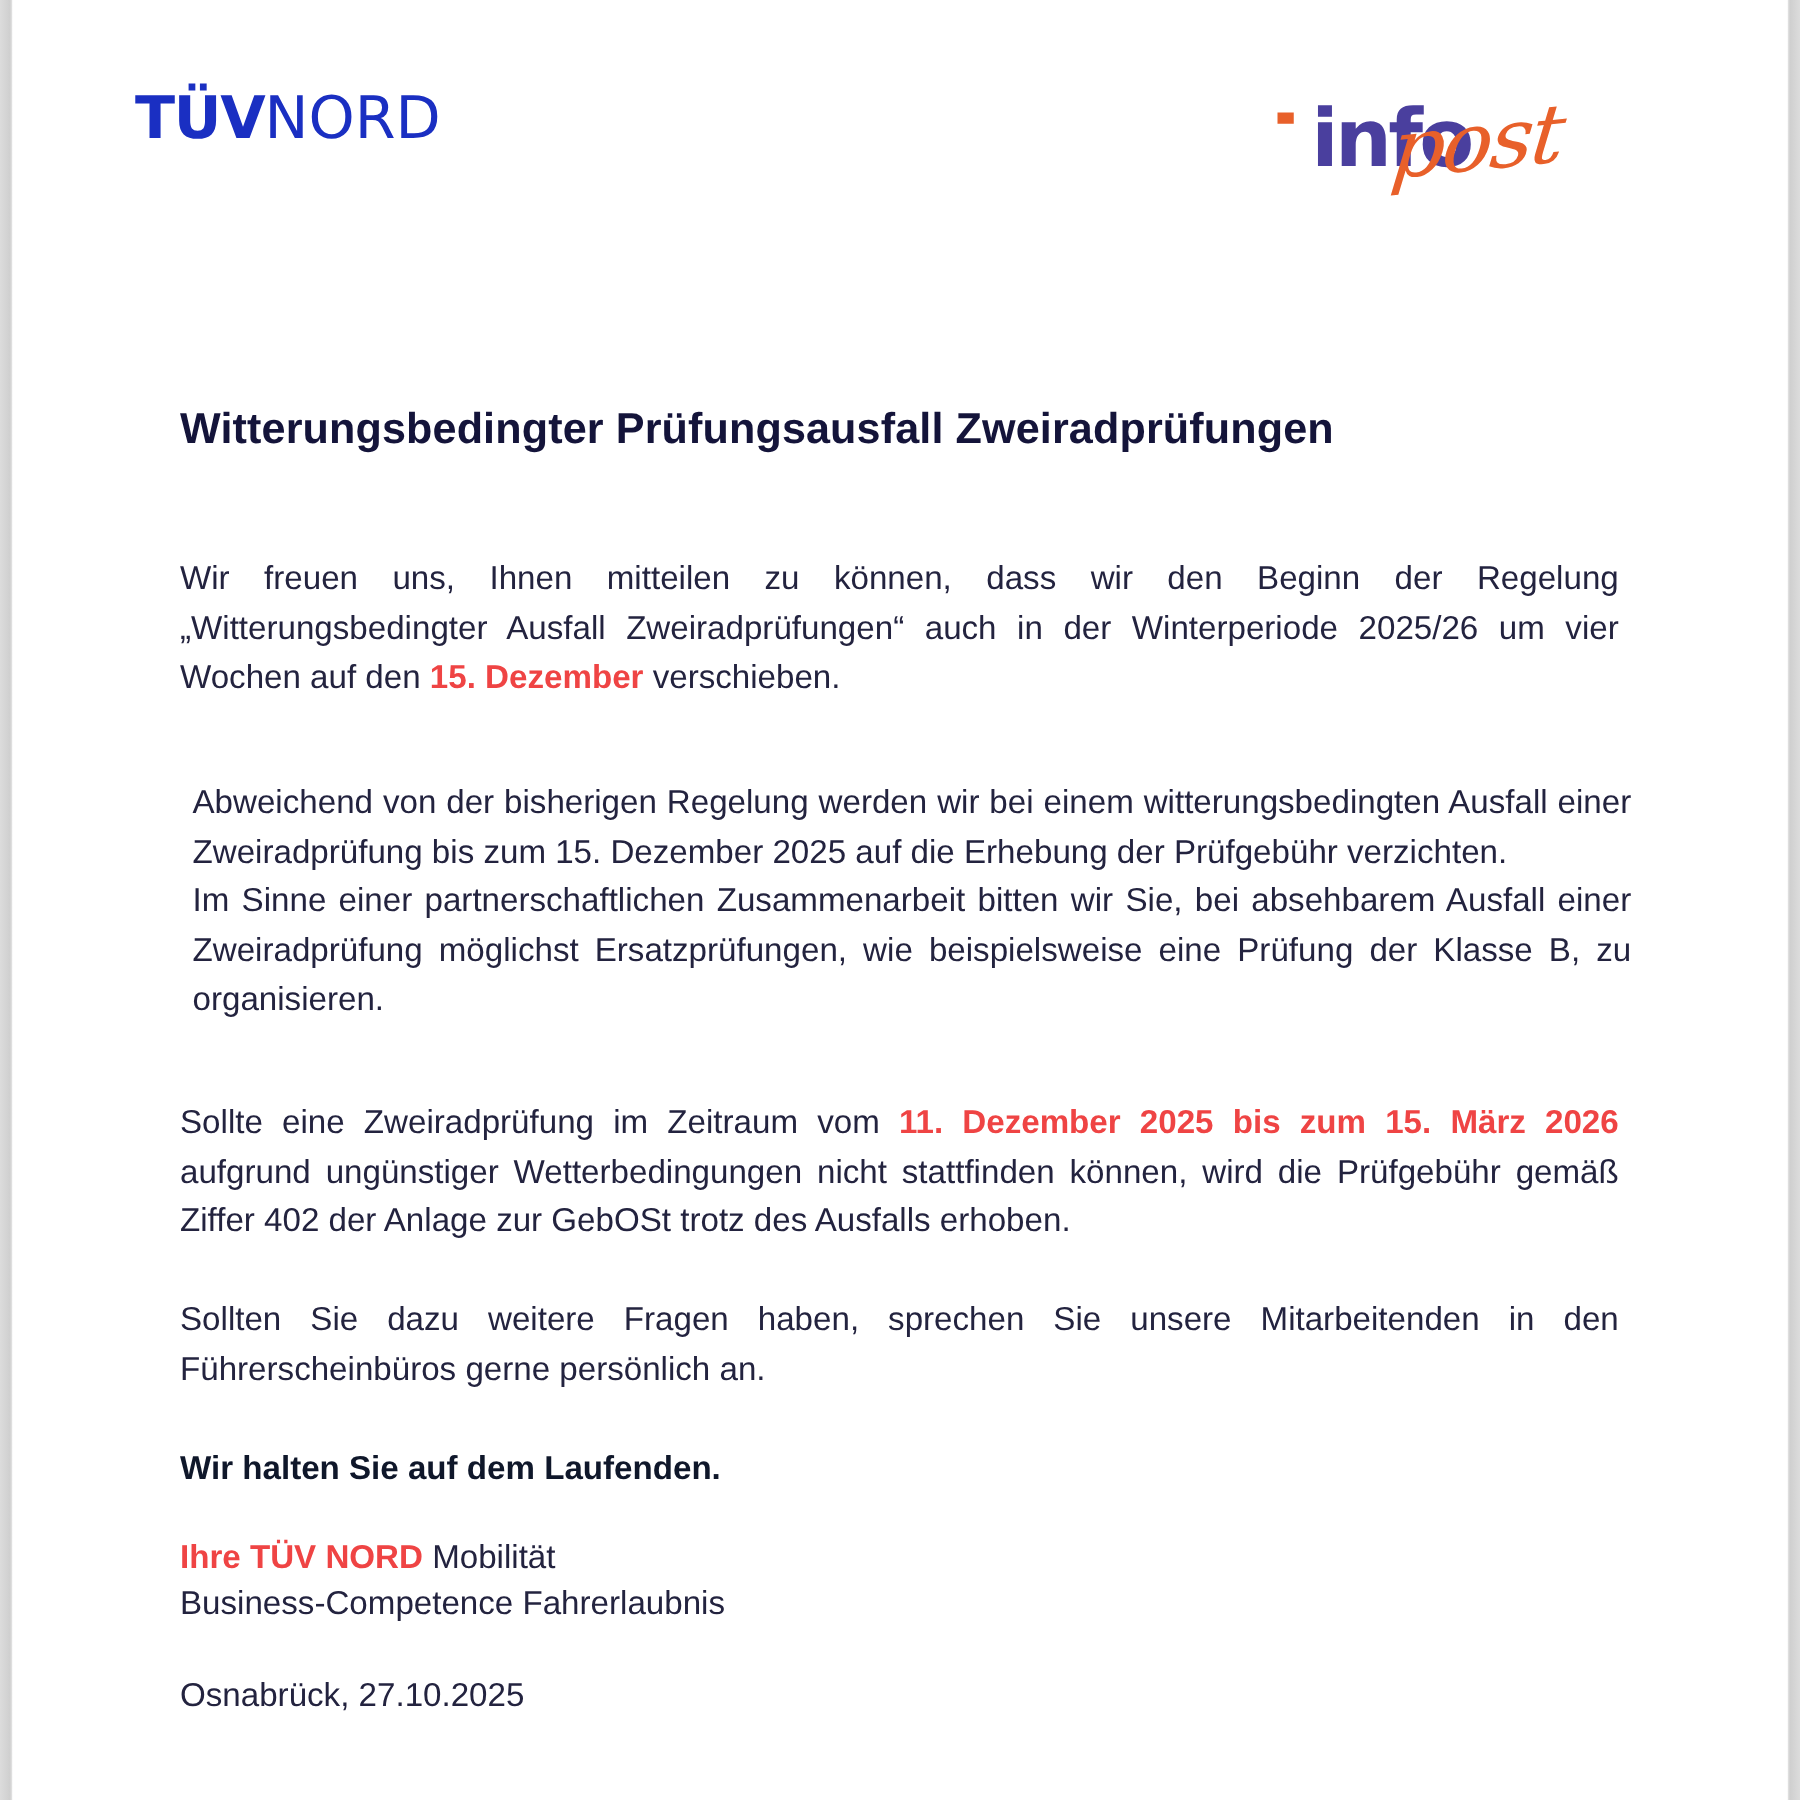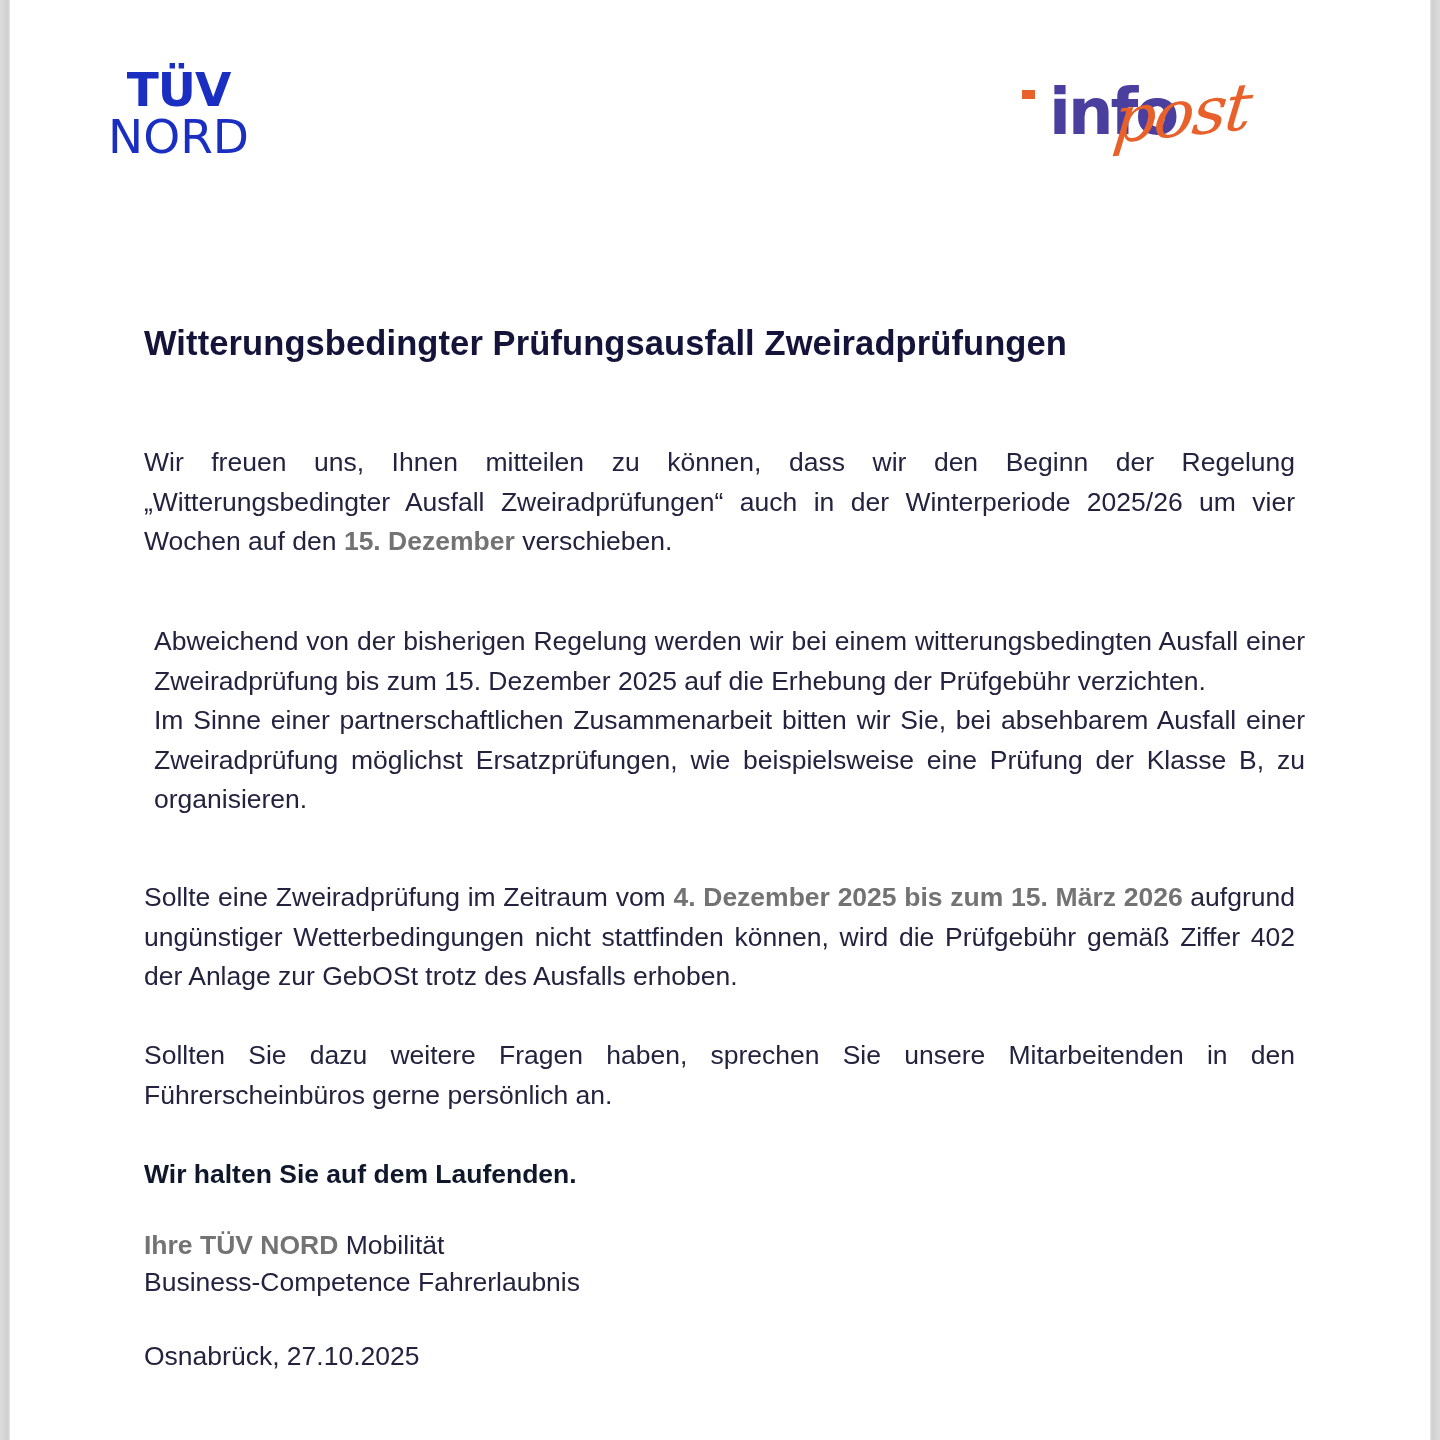--- a/index.html
+++ b/index.html
@@ -38,21 +38,20 @@
       left: 108px;
       top: 66px;
       height: 56px;
       display: flex;
       align-items: center;
       color: #1a2fc2;
       font-family: "DejaVu Sans", sans-serif;
       font-size: 47px;
       letter-spacing: -1px;
       line-height: 1;
-      flex-direction: column;
     }
     .tuv-logo .tuv { font-weight: bold; letter-spacing: -1px; }
     .tuv-logo .nord { font-weight: normal; letter-spacing: 0px; }
 
     
     .infopost-logo {
       position: absolute;
       left: 1018px;
       top: 80px;
       width: 240px;
@@ -104,21 +103,21 @@
     .body-text {
       position: absolute;
       left: 144px;
       width: 1151px;
       color: #23233f;
       font-size: 26.5px;
       line-height: 39.6px;
       margin: 0;
     }
     .justify { text-align: justify; }
-    .body-text b, .body-text strong { color: #737373; }
+    .body-text b, .body-text strong { color: #ef4444; }
     .p1 { top: 443px; }
     .p2 { top: 622px; margin-left: 10px; }
     .p3 { top: 878px; }
     .p4 { top: 1036px; }
     .closing { top: 1155px; font-weight: bold; color: #0f172a; }
     .signature { top: 1227px; line-height: 36.5px; }
     .date { top: 1337px; }
   </style>
 </head>
 <body>
@@ -141,21 +140,21 @@
 
 <h1 class="title">Witterungsbedingter Prüfungsausfall Zweiradprüfungen</h1>
 
 <p class="body-text justify p1"><span>Wir freuen uns, Ihnen mitteilen zu können, dass wir den Beginn der Regelung „Witterungsbedingter Ausfall Zweiradprüfungen“ auch in der Winterperiode 2025/26 um vier Wochen auf den </span><b>15. Dezember</b><span> verschieben.</span></p>
 
 <div class="body-text justify p2">
   <div>Abweichend von der bisherigen Regelung werden wir bei einem witterungsbedingten Ausfall einer Zweiradprüfung bis zum 15. Dezember 2025 auf die Erhebung der Prüfgebühr verzichten.</div>
   <div>Im Sinne einer partnerschaftlichen Zusammenarbeit bitten wir Sie, bei absehbarem Ausfall einer Zweiradprüfung möglichst Ersatzprüfungen, wie beispielsweise eine Prüfung der Klasse B, zu organisieren.</div>
 </div>
 
-<p class="body-text justify p3"><span>Sollte eine Zweiradprüfung im Zeitraum vom </span><b>4. Dezember 2025 bis zum 15. März 2026</b><span> aufgrund ungünstiger Wetterbedingungen nicht stattfinden können, wird die Prüfgebühr gemäß Ziffer 402 der Anlage zur GebOSt trotz des Ausfalls erhoben.</span></p>
+<p class="body-text justify p3"><span>Sollte eine Zweiradprüfung im Zeitraum vom </span><b>11. Dezember 2025 bis zum 15. März 2026</b><span> aufgrund ungünstiger Wetterbedingungen nicht stattfinden können, wird die Prüfgebühr gemäß Ziffer 402 der Anlage zur GebOSt trotz des Ausfalls erhoben.</span></p>
 
 <p class="body-text justify p4">Sollten Sie dazu weitere Fragen haben, sprechen Sie unsere Mitarbeitenden in den Führerscheinbüros gerne persönlich an.</p>
 
 <p class="body-text closing">Wir halten Sie auf dem Laufenden.</p>
 
 <div class="body-text signature">
   <div><b>Ihre TÜV NORD</b><span> Mobilität</span></div>
   <div>Business-Competence Fahrerlaubnis</div>
 </div>
 

